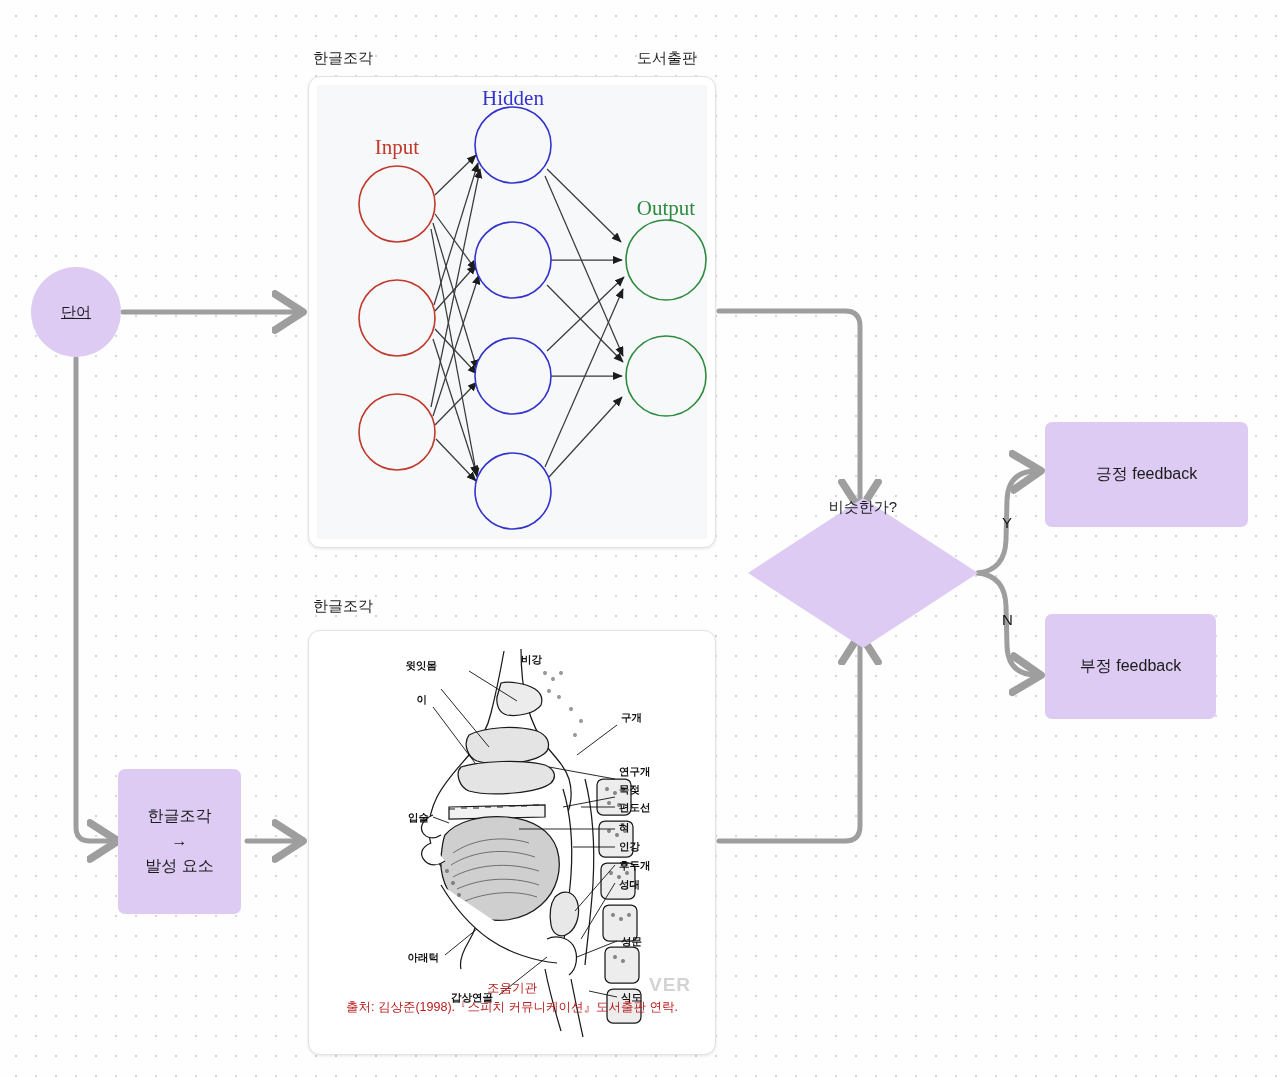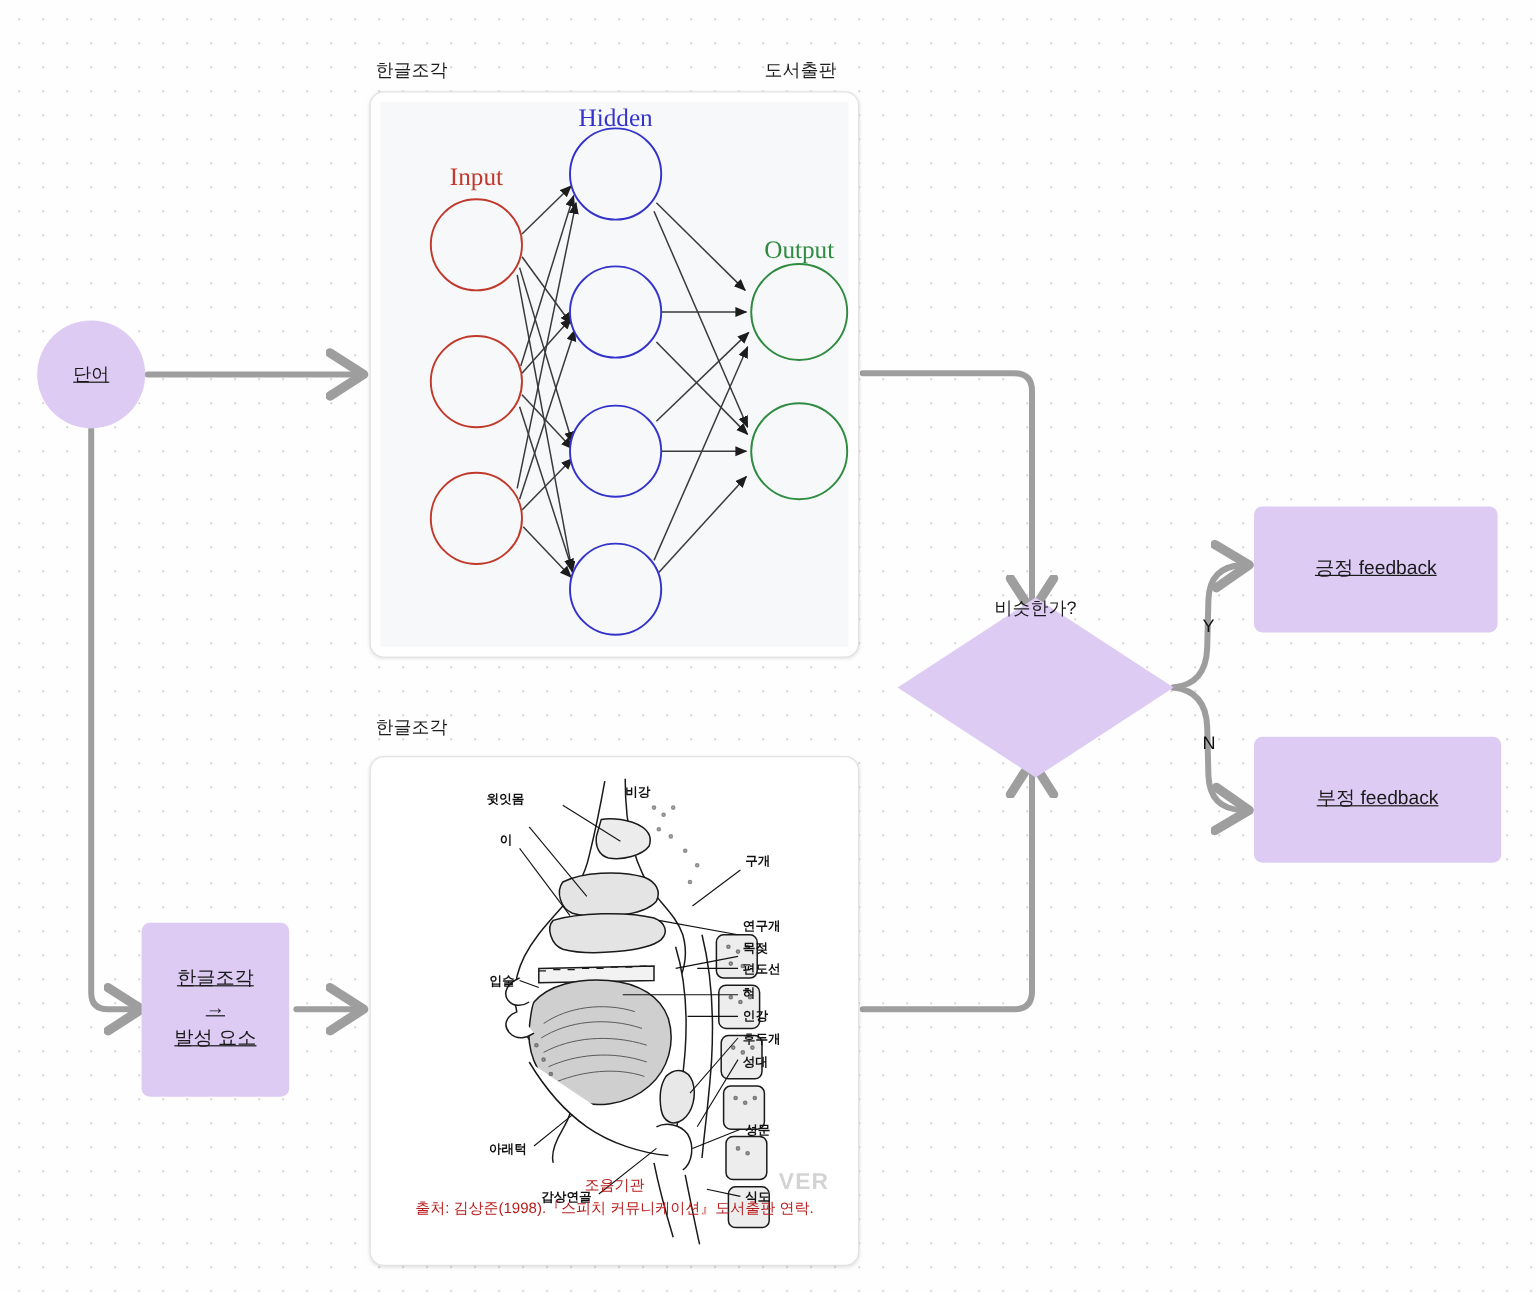--- a/index.html
+++ b/index.html
@@ -18,21 +18,21 @@
   }
   .node-circle{
     position:absolute;border-radius:50%;
     background:#ddcbf4;
     display:flex;align-items:center;justify-content:center;
     color:#1a1a1a;font-size:15px;
   }
   .rect-node{
     position:absolute;border-radius:7px;background:#ddcbf4;
     display:flex;align-items:center;justify-content:center;
-    text-align:center;color:#1a1a1a;font-size:16px;line-height:1.55;text-decoration:underline;
+    text-align:center;color:#1a1a1a;font-size:16px;line-height:1.55;
   }
   .panel{
     position:absolute;background:#ffffff;border:1px solid #e2e2e2;
     border-radius:12px;box-shadow:0 1px 3px rgba(0,0,0,0.10);
     overflow:hidden;
   }
   .panel-label{
     position:absolute;font-size:15px;color:#1d1d1d;white-space:nowrap;
   }
   .diamond-label{
@@ -309,17 +309,17 @@
     <span>비슷한가?</span>
   </div>
 
   <div class="branch-label" style="left:1002px;top:514px;">Y</div>
   <div class="branch-label" style="left:1002px;top:611px;">N</div>
 
   <div class="rect-node" style="left:1045px;top:422px;width:203px;height:105px;">
     <span>긍정 feedback</span>
   </div>
 
-  <div class="rect-node" style="left:1045px;top:614px;width:206px;height:105px;text-align:center;">
+  <div class="rect-node" style="left:1045px;top:614px;width:171px;height:105px;text-align:center;">
     <span>부정 feedback</span>
   </div>
 
 </div>
 
 </body></html>

